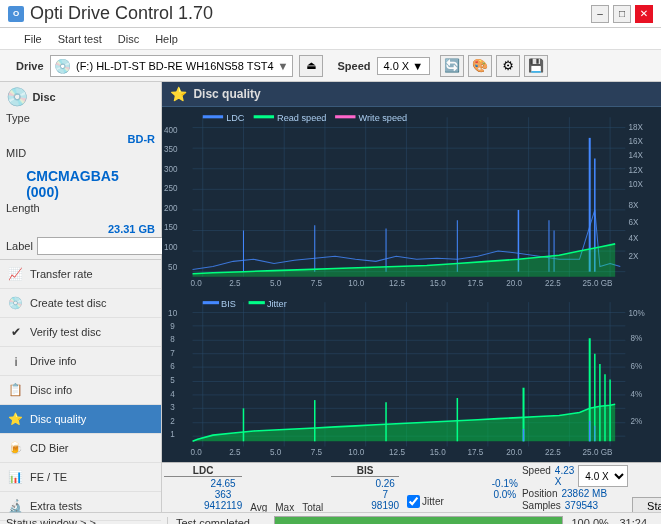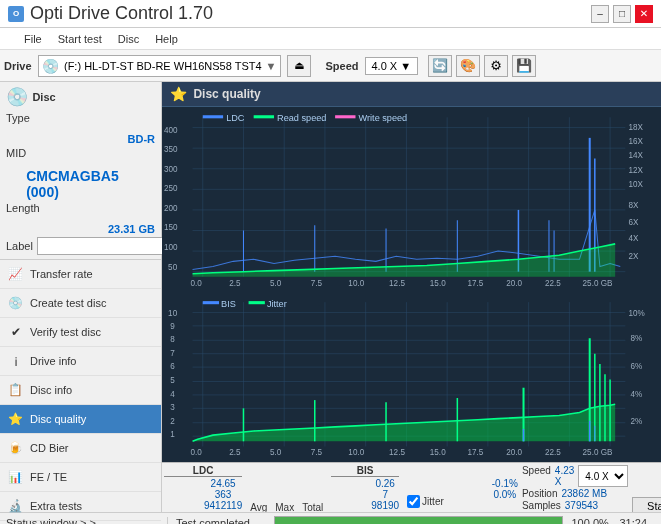--- a/index.html
+++ b/index.html
@@ -12,21 +12,21 @@
     .title-text { font-size: 18px; color: #333; }
     .title-controls { display: flex; gap: 4px; }
     .title-btn { width: 18px; height: 18px; border: 1px solid #aaa; background: #f0f0f0; cursor: pointer; display: flex; align-items: center; justify-content: center; font-size: 10px; color: #333; }
     .title-btn.close { background: #e81123; color: white; border-color: #e81123; }
     
     
     .menu-bar { background: #fff; display: flex; align-items: center; gap: 0; padding: 2px 16px; border-bottom: 1px solid #ddd; height: 22px; }
     .menu-item { padding: 2px 8px; cursor: pointer; font-size: 11px; color: #333; }
     
     
-    .drive-toolbar { background: #f5f5f5; border-bottom: 1px solid #ccc; display: flex; align-items: center; padding: 3px 4px; height: 32px; gap: 6px; }
+    .drive-toolbar { background: #f5f5f5; border-bottom: 1px solid #ccc; display: flex; align-items: center; padding: 3px 16px; height: 32px; gap: 6px; }
     .drive-label { font-size: 11px; font-weight: bold; color: #333; }
     .drive-select { display: flex; align-items: center; gap: 4px; background: white; border: 1px solid #aaa; padding: 2px 4px; min-width: 200px; font-size: 11px; }
     .drive-select-arrow { color: #666; }
     .eject-btn { width: 24px; height: 22px; background: #f0f0f0; border: 1px solid #aaa; cursor: pointer; display: flex; align-items: center; justify-content: center; }
     .speed-label { font-size: 11px; font-weight: bold; color: #333; margin-left: 8px; }
     .speed-select { background: white; border: 1px solid #aaa; padding: 2px 6px; font-size: 11px; min-width: 50px; }
     .toolbar-icons { display: flex; gap: 4px; margin-left: 4px; }
     .toolbar-icon { width: 24px; height: 22px; background: #f0f0f0; border: 1px solid #aaa; cursor: pointer; display: flex; align-items: center; justify-content: center; font-size: 13px; }
     
     

